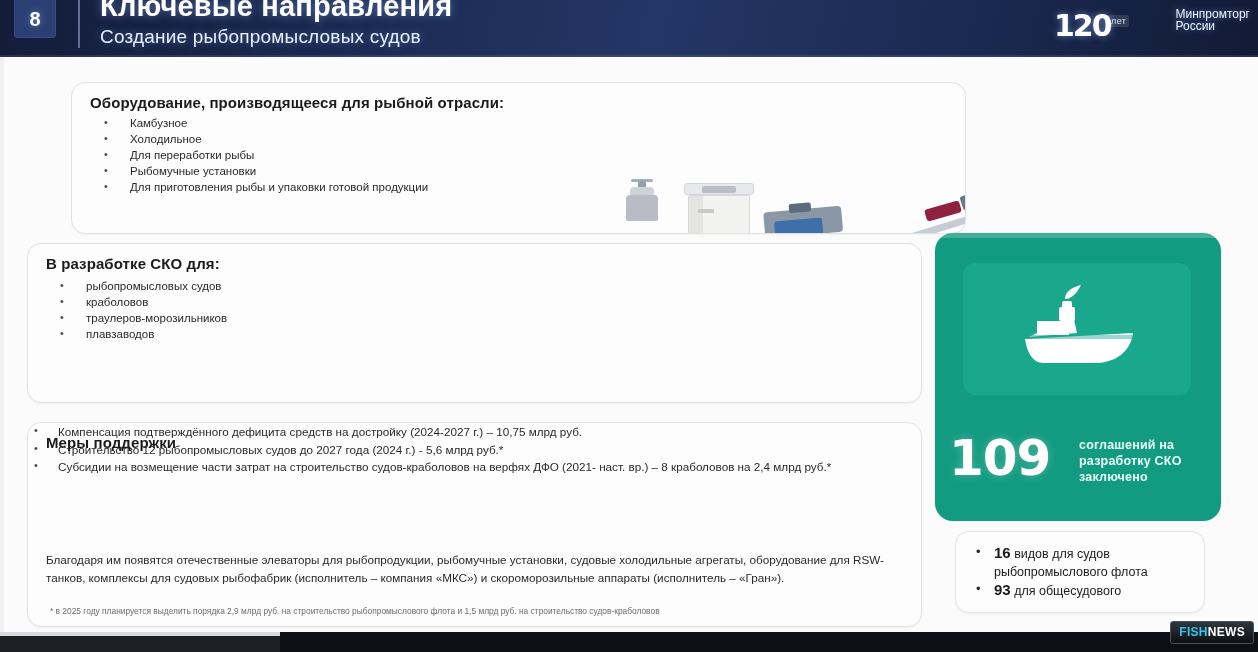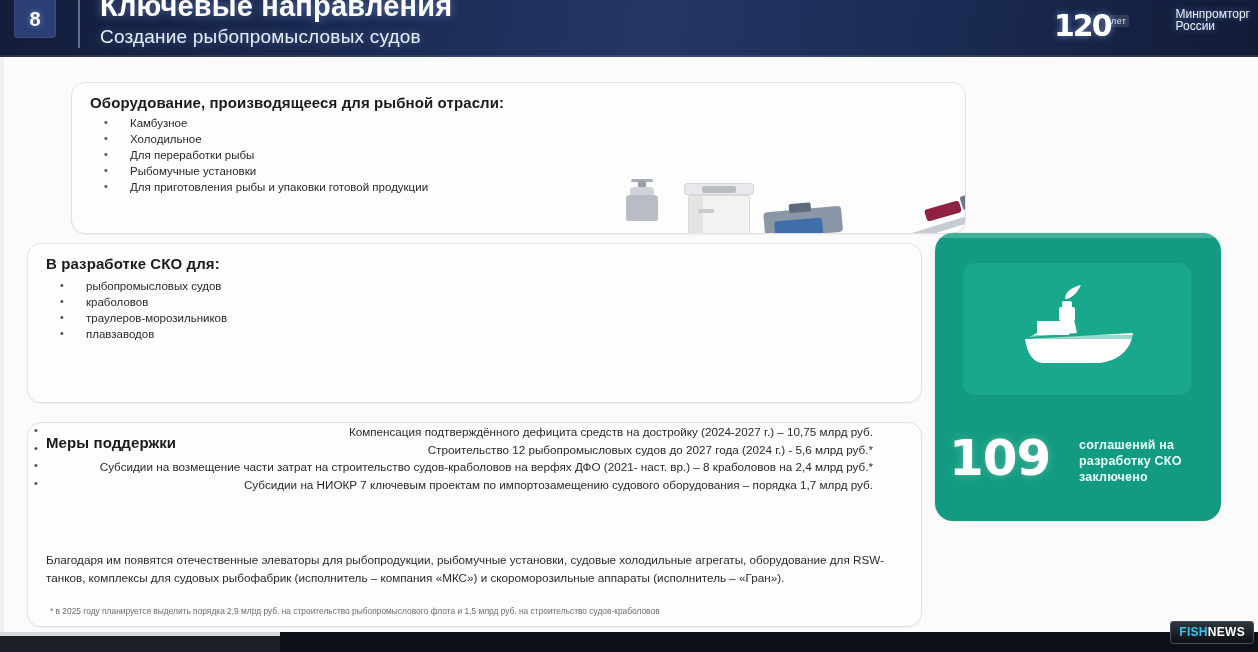--- a/index.html
+++ b/index.html
@@ -117,21 +117,21 @@
     white-space: nowrap;
   }
   .bul:before {
     content: "•"; position:absolute; left: 6px; top: -1px;
     font-size: 11px; color:#4a4a4a;
   }
   .bul.wrap { white-space: normal; }
 
   
   #support-bullets { left: 26px; top: 48px; width: 845px; }
-  #support-bullets .bul { font-size: 11.7px; line-height: 17.5px; padding-left: 30px; text-align: right; }
+  #support-bullets .bul { font-size: 11.7px; line-height: 17.5px; padding-left: 30px; }
   #support-para {
     position:absolute; left: 18px; top: 128px; width: 862px;
     font-size: 11.7px; color:#2a2a2a; line-height: 17.5px;
   }
   #support-note {
     position:absolute; left: 22px; bottom: 9px; width: 860px;
     font-size: 8.4px; color: #6d6d6d; line-height: 11px;
     white-space: nowrap;
   }
 
@@ -311,21 +311,20 @@
     </div>
 
   </div>
 
   <div class="card" id="card-support">
     <div class="card-title">Меры поддержки</div>
     <div id="support-bullets">
       <div class="bul wrap">Компенсация подтверждённого дефицита средств на достройку (2024-2027 г.) – 10,75 млрд руб.</div>
       <div class="bul wrap">Строительство 12 рыбопромысловых судов до 2027 года (2024 г.) - 5,6 млрд руб.*</div>
       <div class="bul wrap">Субсидии на возмещение части затрат на строительство судов-краболовов на верфях ДФО (2021- наст. вр.) – 8 краболовов на 2,4 млрд руб.*</div>
-      <div class="bul wrap">Субсидии на НИОКР 7 ключевым проектам по импортозамещению судового оборудования – порядка 1,7 млрд руб.</div>
     </div>
     <div id="support-para">Благодаря им появятся отечественные элеваторы для рыбопродукции, рыбомучные установки, судовые холодильные агрегаты, оборудование для RSW-танков, комплексы для судовых рыбофабрик (исполнитель – компания «МКС») и скороморозильные аппараты (исполнитель  – «Гран»).</div>
     <div id="support-note">* в 2025 году планируется выделить порядка 2,9 млрд руб. на строительство рыбопромыслового флота и 1,5 млрд руб. на строительство судов-краболовов</div>
   </div>
 
   <div id="green">
     <div id="ship-tile">
       <svg id="ship-svg" width="140" height="96" viewBox="0 0 140 96">
         <path d="M18 58 L126 52 C124 68 112 80 92 82 L36 82 C26 82 20 72 18 58 Z" fill="#ffffff"></path>
         <path d="M22 56 L66 34 L70 52 Z" fill="#ffffff"></path>
@@ -333,20 +332,30 @@
         <rect x="52" y="26" width="16" height="14" rx="2" fill="#ffffff"></rect>
         <rect x="55" y="20" width="10" height="7" rx="2" fill="#ffffff"></rect>
         <path d="M58 18 C58 10 66 6 74 4 C70 12 66 16 60 18 Z" fill="#ffffff"></path>
         <rect x="20" y="54" width="106" height="4" fill="#1aa88c" opacity="0.45"></rect>
       </svg>
     </div>
     <div id="stat-num">109</div>
     <div id="stat-label">соглашений на разработку СКО заключено</div>
   </div>
 
+  <div id="green-sub">
+    <div style="height:12px"></div>
+    <div class="sb">
+      <b>16</b><span> видов для судов</span>
+      <span class="cont">рыбопромыслового флота</span>
+    </div>
+    <div class="sb">
+      <b>93</b><span> для общесудового</span>
+    </div>
+  </div>
 
   <div id="strip-bottom">
     <div class="lite"></div>
       <div class="lite2"></div>
   </div>
   <div id="fishnews">
     <span class="a">FISH</span><span class="b">NEWS</span>
   </div>
 
 </div>

